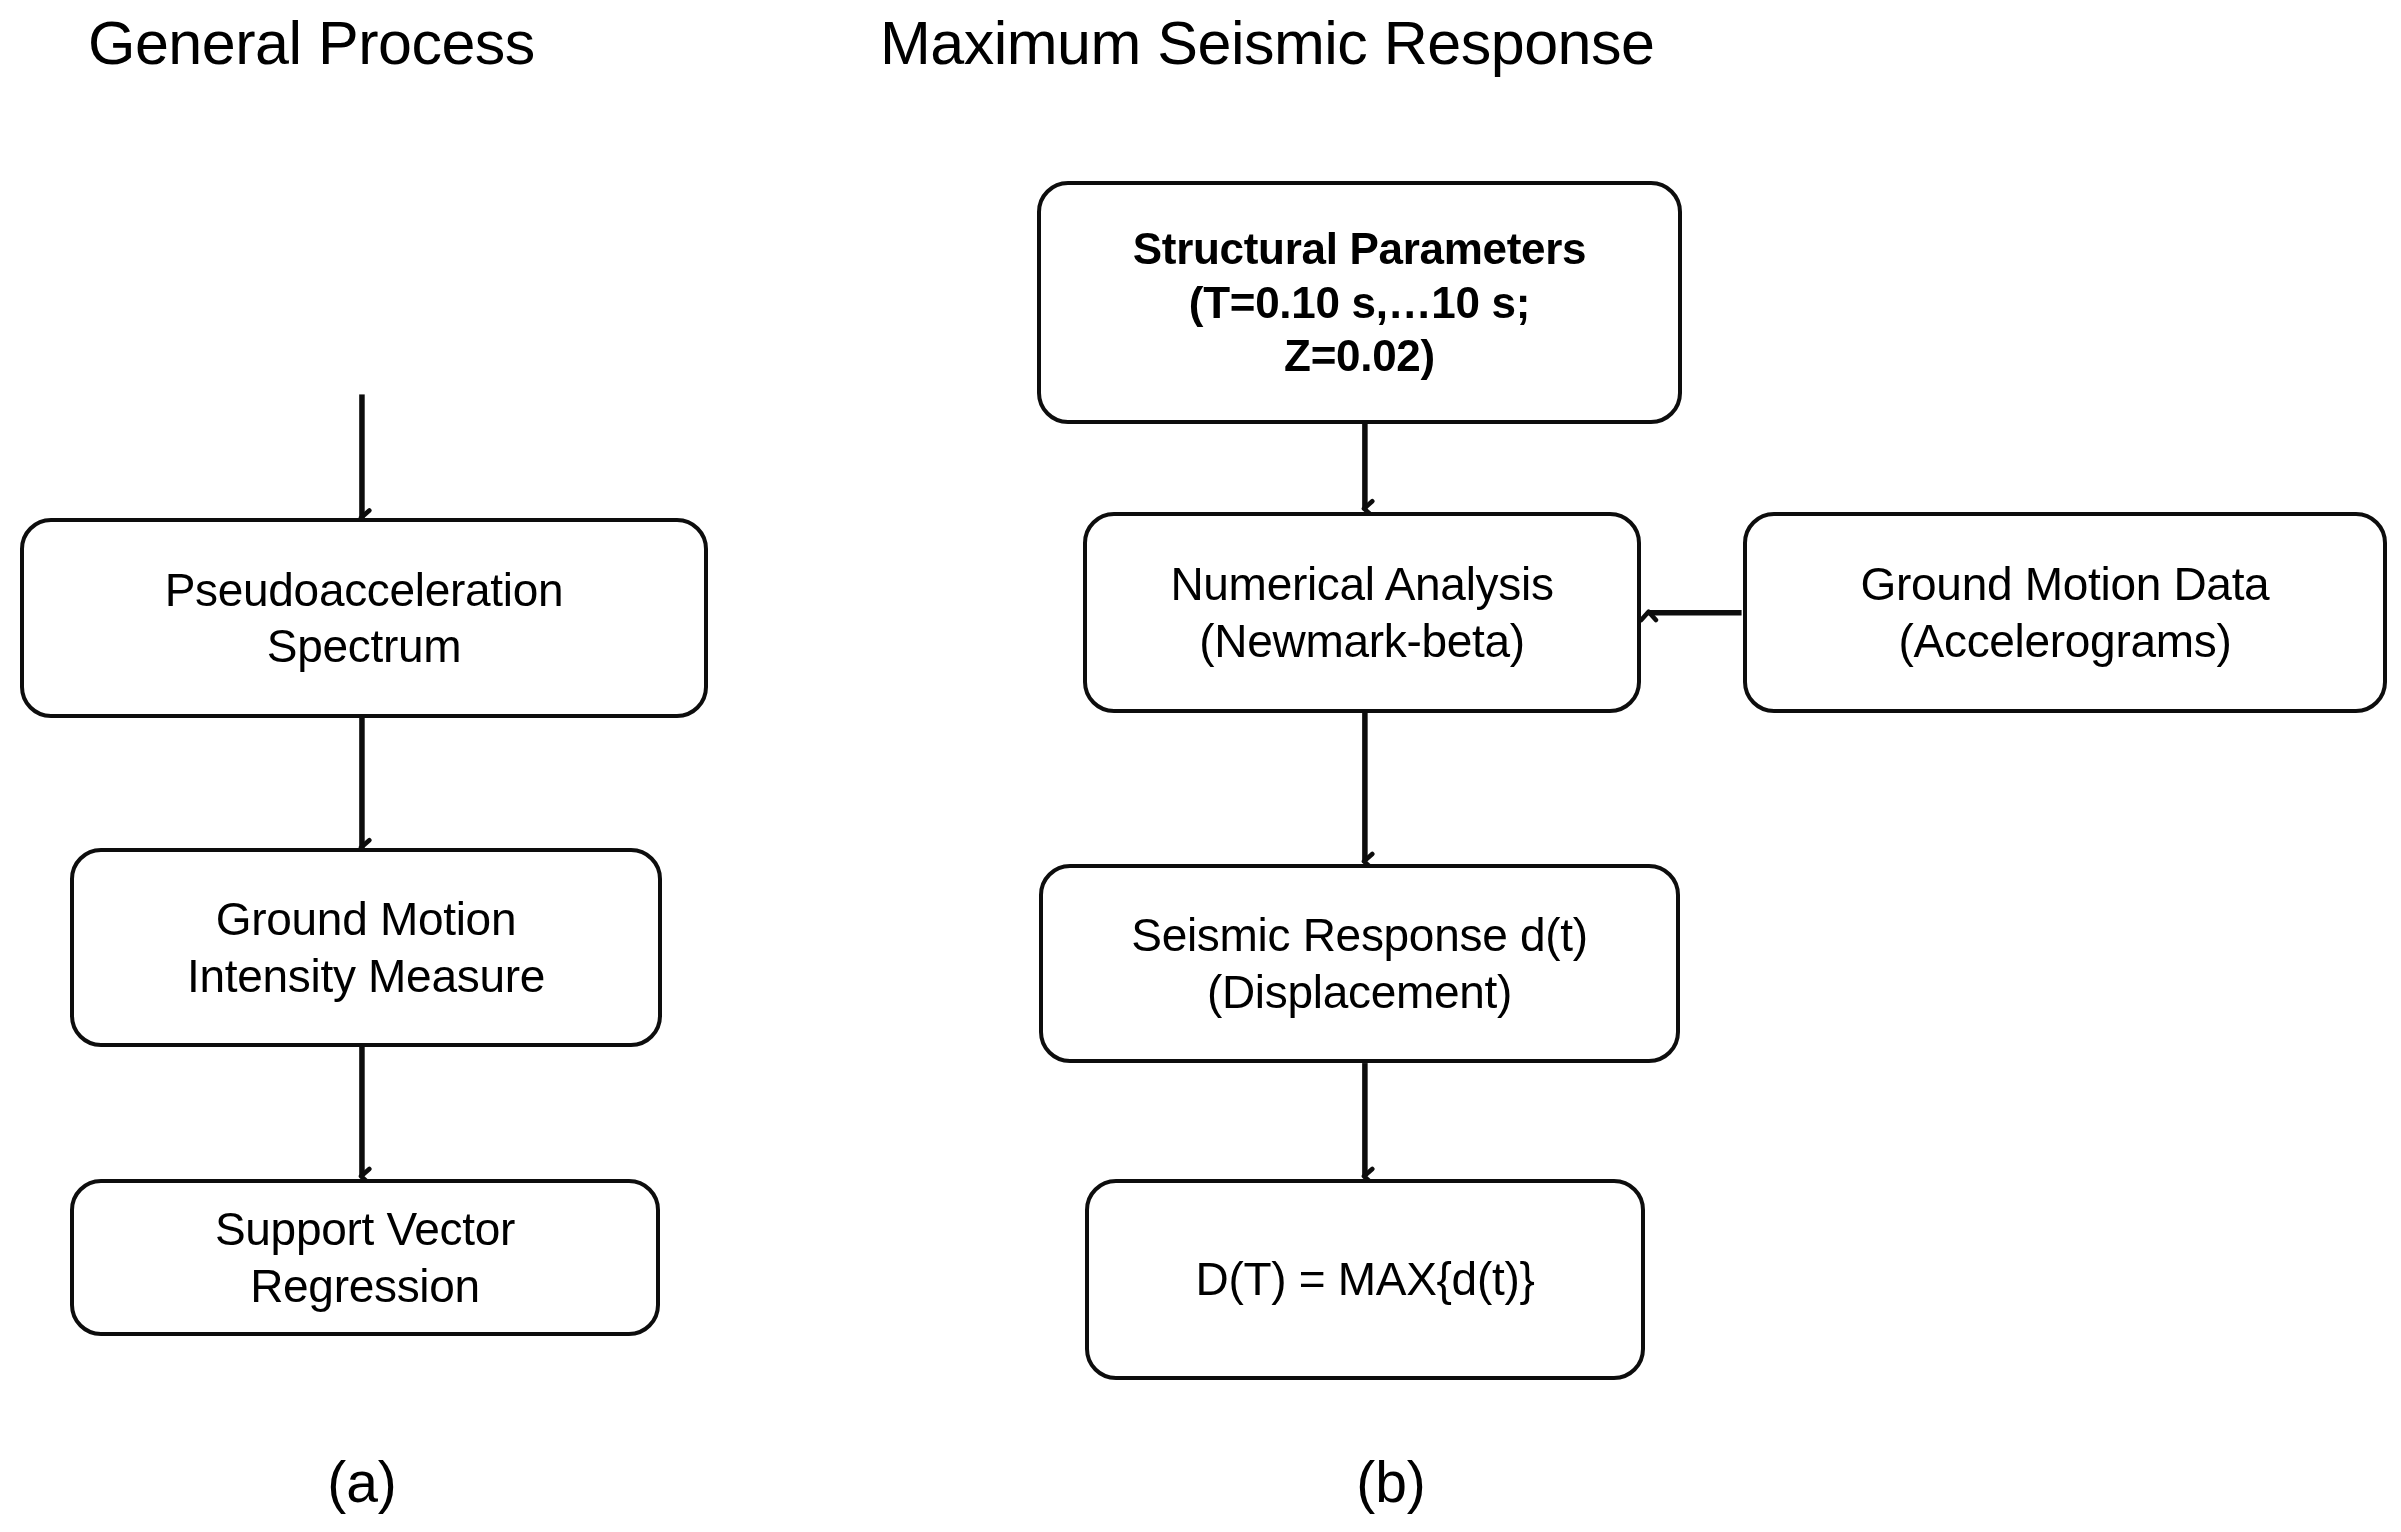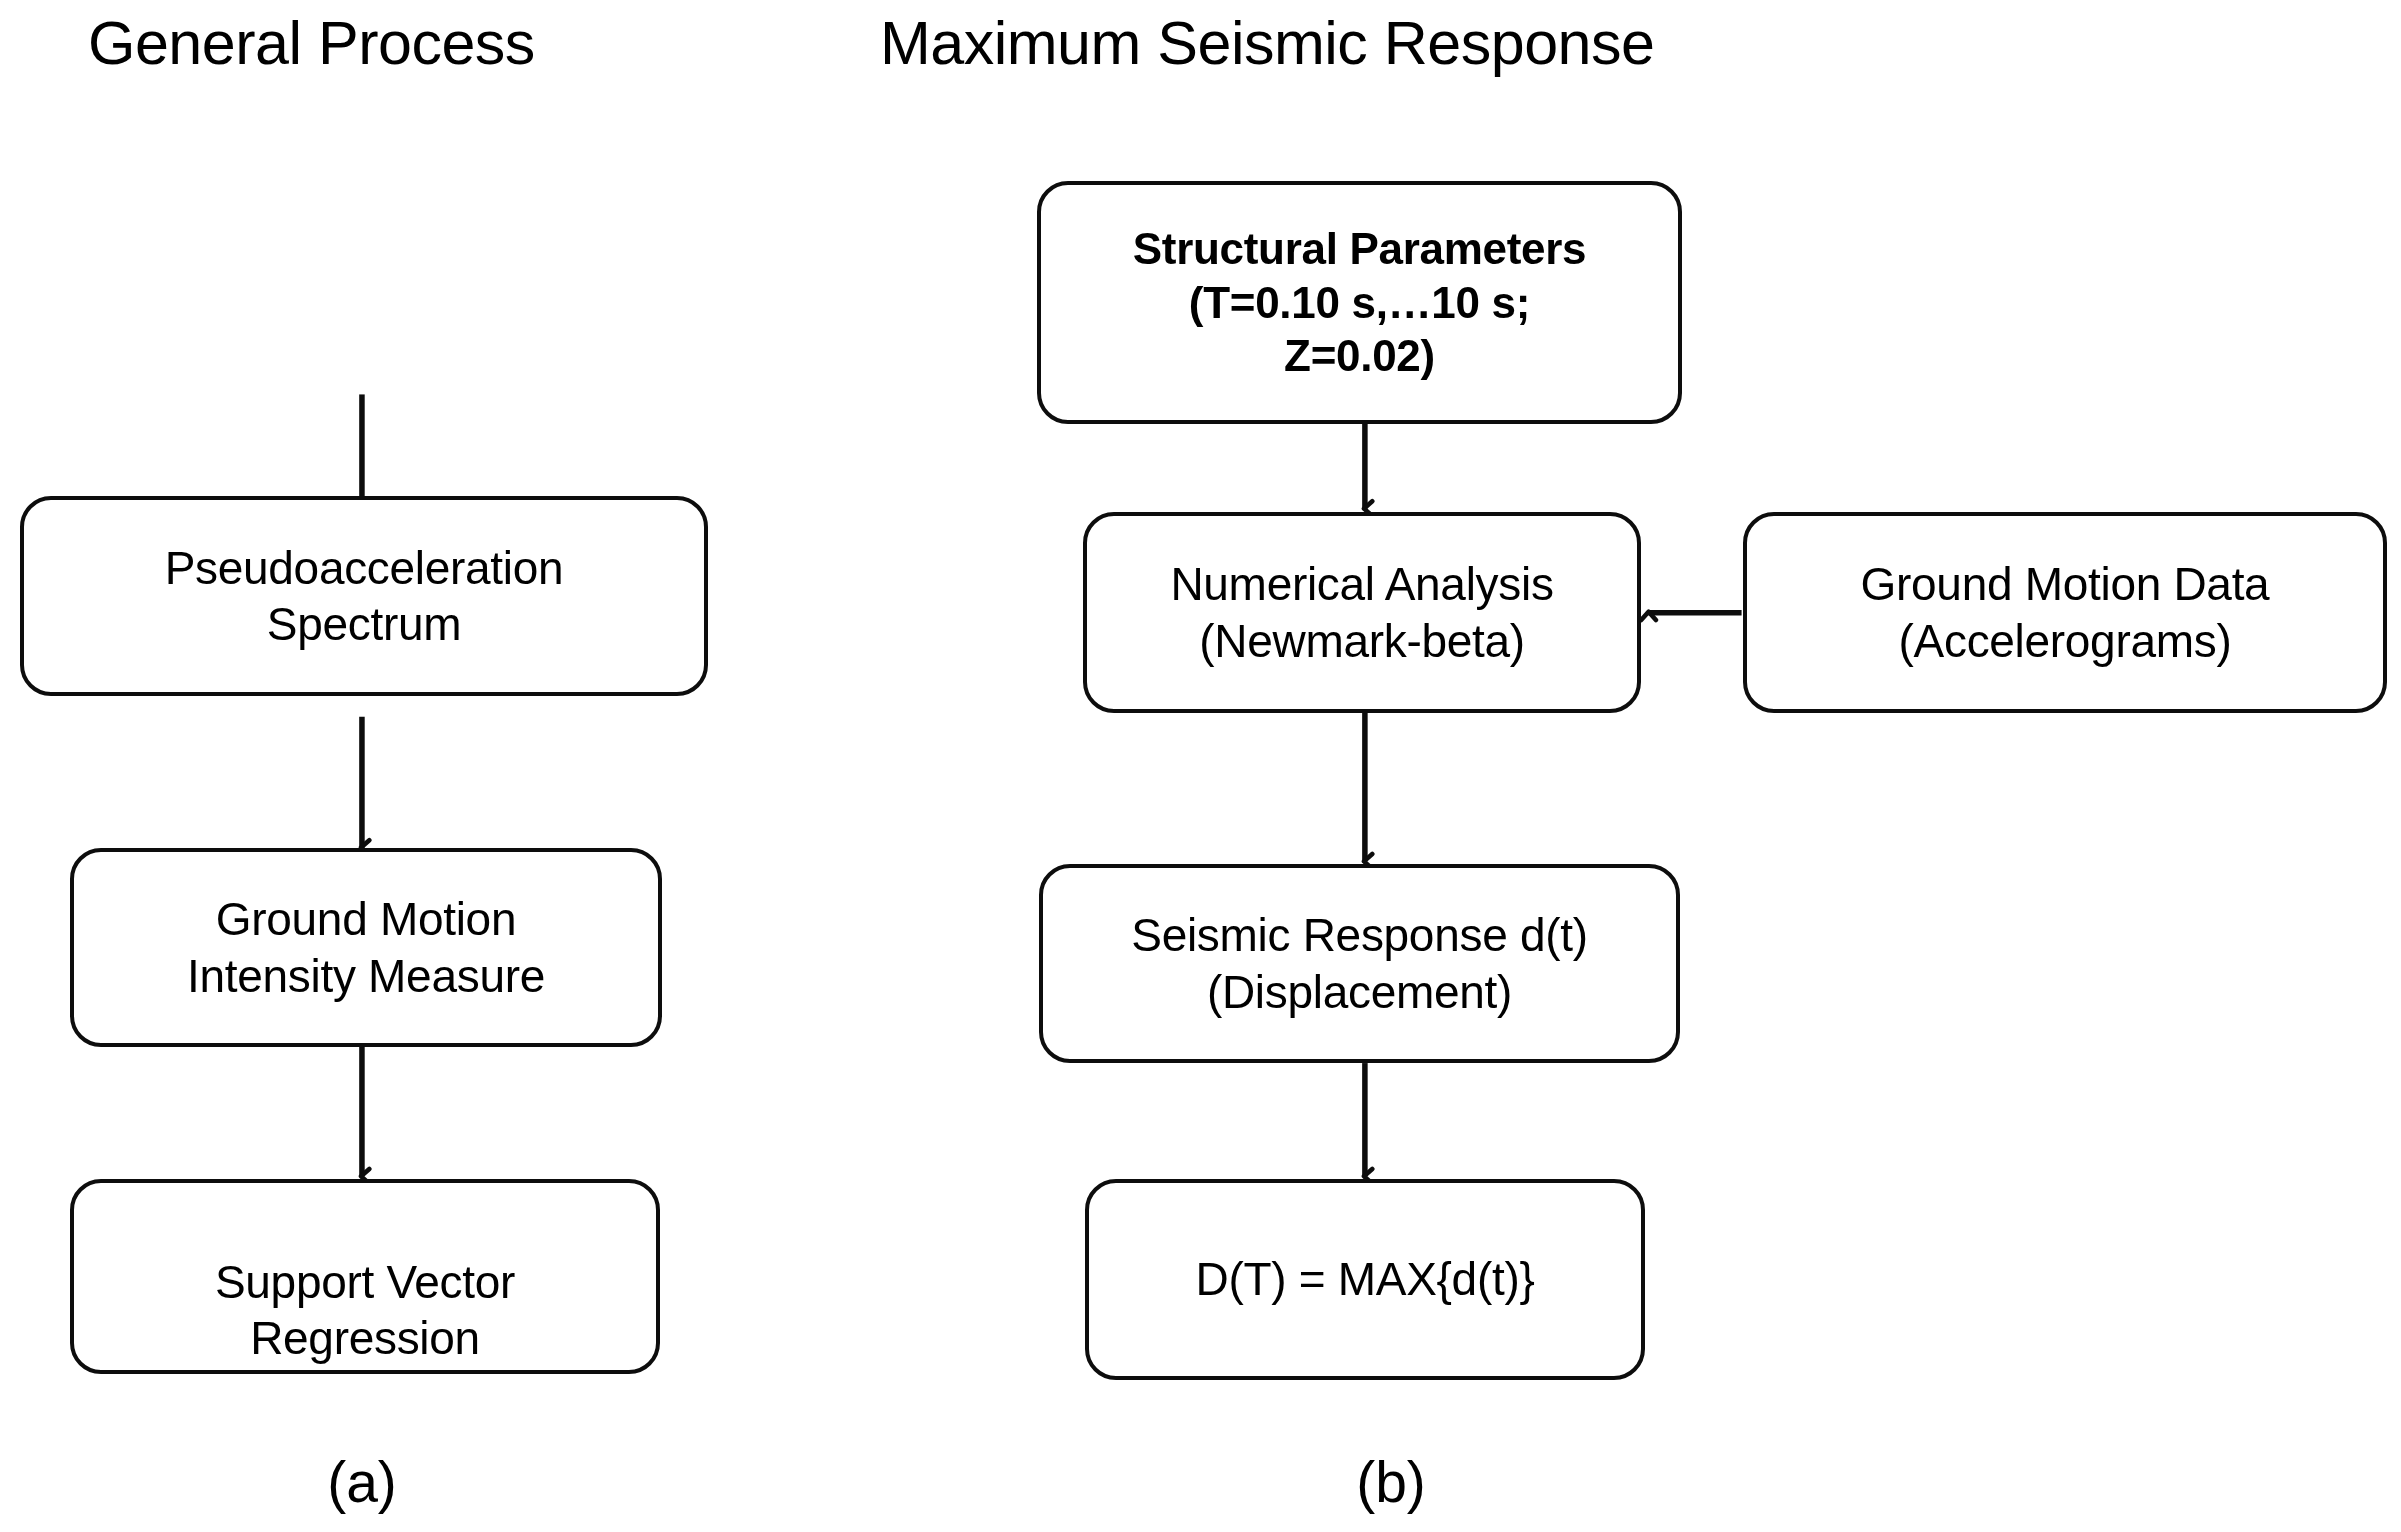--- a/index.html
+++ b/index.html
@@ -89,31 +89,31 @@
     <line x1="1482" y1="420" x2="1482" y2="552" stroke="#0d0d0d" stroke-width="6" marker-end="url(#av)"></line>
 
     <line x1="1891" y1="665" x2="1790" y2="665" stroke="#0d0d0d" stroke-width="6" marker-end="url(#ah)"></line>
 
     <line x1="1482" y1="774" x2="1482" y2="935" stroke="#0d0d0d" stroke-width="6" marker-end="url(#av)"></line>
 
     <line x1="1482" y1="1154" x2="1482" y2="1277" stroke="#0d0d0d" stroke-width="6" marker-end="url(#av)"></line>
   </svg>
 
 
-  <div class="node" style="left:20px; top:496px; width:688px; height:200px;">
+  <div class="node" style="left:20px; top:518px; width:688px; height:200px;">
     <span class="lbl">Pseudoacceleration
 Spectrum</span>
   </div>
 
   <div class="node" style="left:70px; top:848px; width:592px; height:199px;">
     <span class="lbl">Ground Motion
 Intensity Measure</span>
   </div>
 
-  <div class="node" style="left:70px; top:1179px; width:590px; height:195px;align-items:flex-end;">
+  <div class="node" style="left:70px; top:1179px; width:590px; height:157px;">
     <span class="lbl">Support Vector
 Regression</span>
   </div>
 
   <div class="node" style="left:1037px; top:181px; width:645px; height:243px; font-size:44px;font-weight:bold;">
     <span class="lbl">Structural Parameters
 (T=0.10 s,…10 s;
 Z=0.02)</span>
   </div>
 

